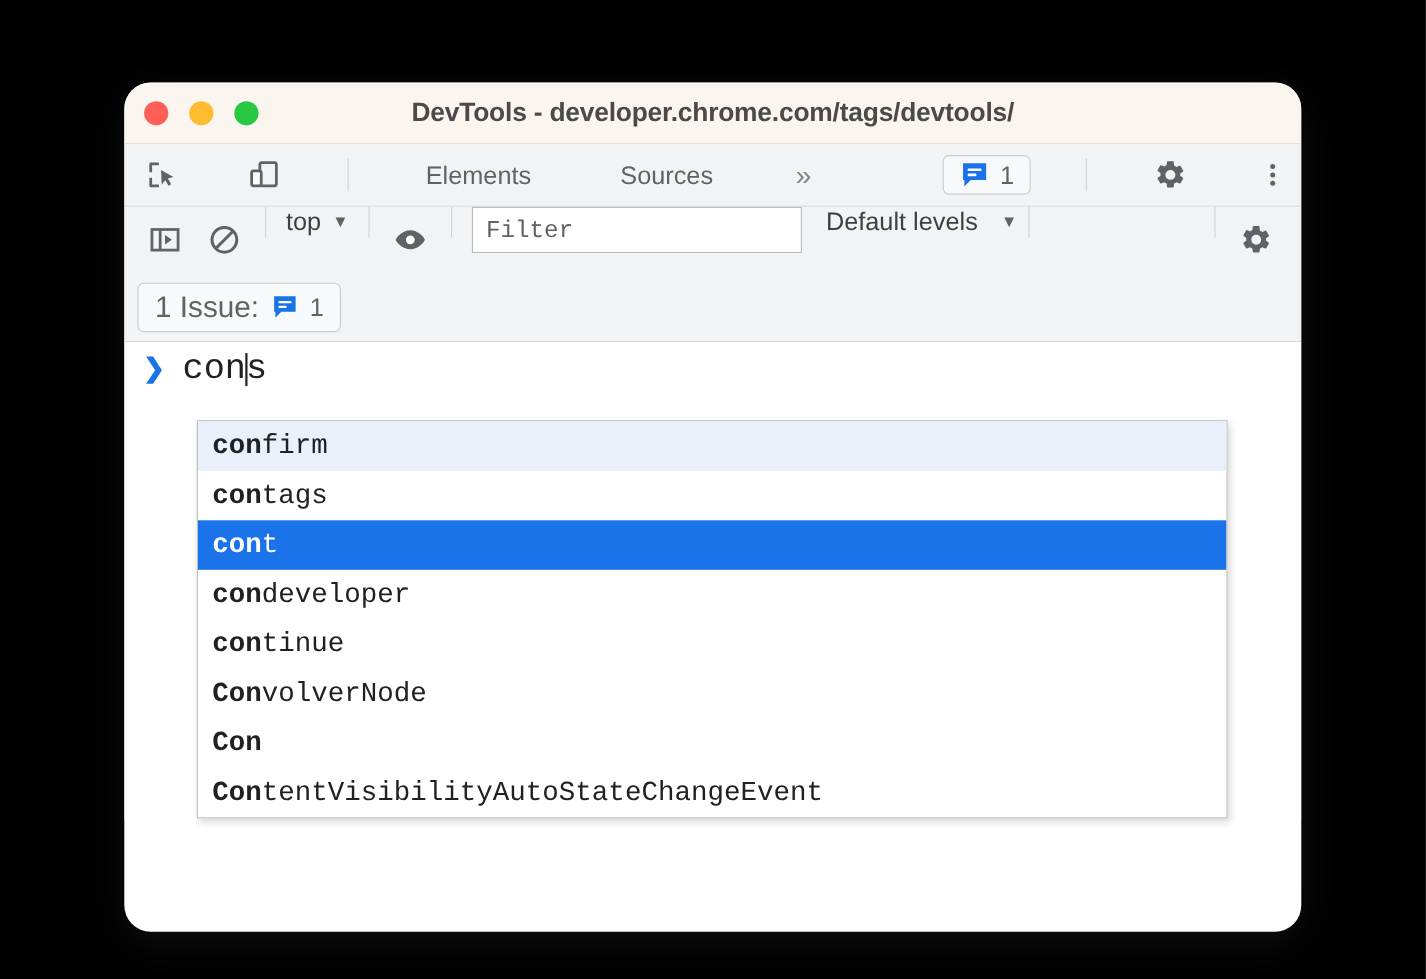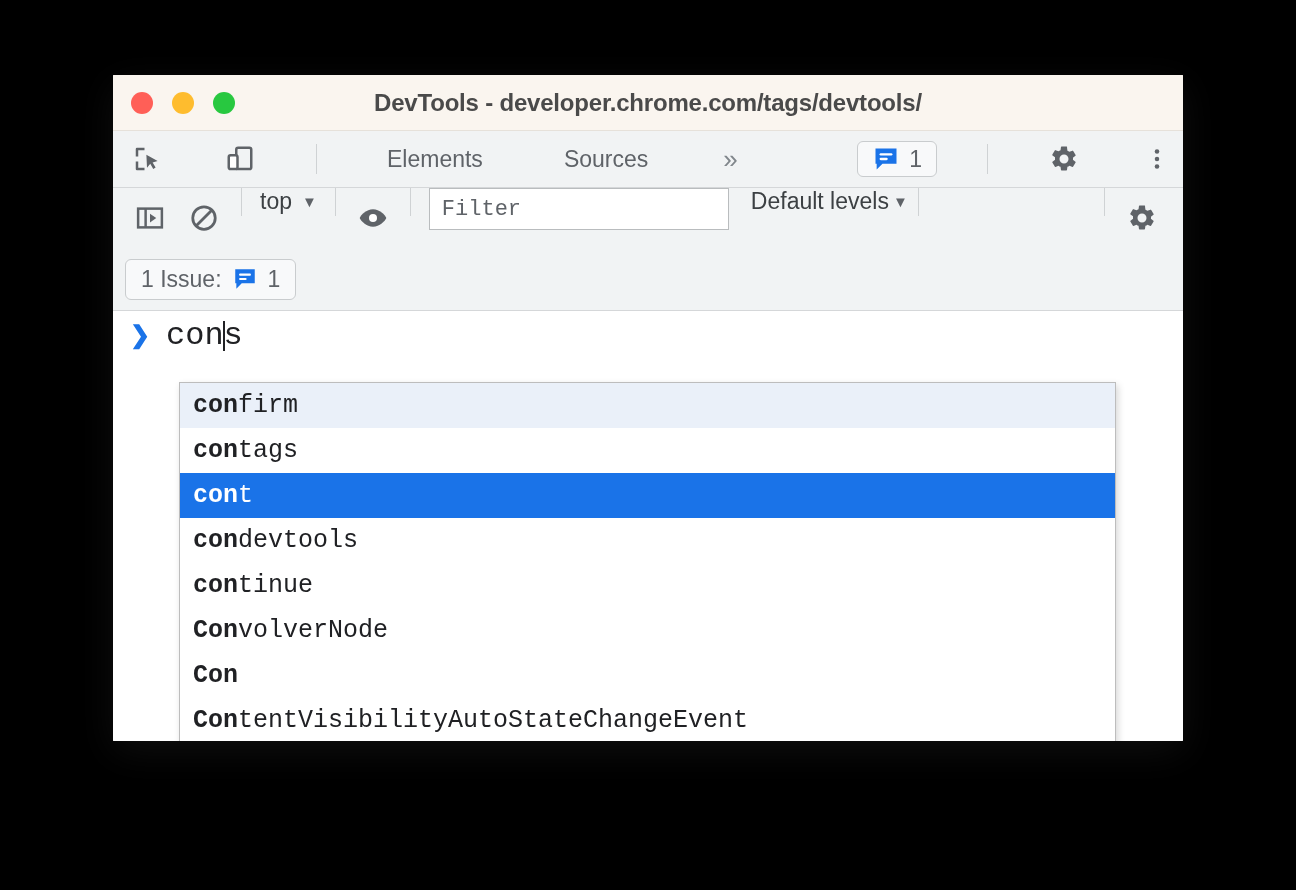--- a/index.html
+++ b/index.html
@@ -18,22 +18,22 @@
     height: 890px;
     background: #000000;
   }
 
   
   .window {
     position: absolute;
     left: 113px;
     top: 75px;
     width: 1070px;
-    height: 666px;
-    border-radius: 1px;
+    height: 772px;
+    border-radius: 24px;
     background: #ffffff;
     overflow: hidden;
     box-shadow: 0 10px 38px rgba(255,255,255,0.06);
   }
 
   
   .titlebar {
     position: relative;
     height: 55px;
     background: #faf5ef;
@@ -180,21 +180,21 @@
     padding: 0 12px;
     margin-left: 8px;
     box-sizing: border-box;
     outline: none;
     font-family: Liberation Mono, monospace;
   }
   .filter-input::placeholder { color: #5f6368; opacity: 1; }
   .levels {
     display: flex;
     align-items: center;
-    gap: 4px;
+    gap: 21px;
     font-size: 23px;
     color: #3c4043;
     margin-left: 22px;
     cursor: pointer;
   }
   .ct-spacer { flex: 1 1 auto; }
 
   
   .issues-bar {
     height: 62px;
@@ -208,21 +208,21 @@
     display: flex;
     align-items: center;
     gap: 10px;
     border: 1px solid #c9ccce;
     border-radius: 6px;
     background: #f8f9fa;
     padding: 6px 15px;
     cursor: pointer;
   }
   .issues-pill .label {
-    font-size: 23px;
+    font-size: 27px;
     color: #5f6368;
   }
   .issues-pill .num {
     font-size: 23px;
     color: #5f6368;
   }
 
   
   .console-body {
     position: relative;
@@ -452,21 +452,21 @@
       </div>
 
       <div class="autocomplete">
 
         <div class="ac-item hover"><span class="pfx">con</span><span>firm</span></div>
 
         <div class="ac-item"><span class="pfx">con</span><span>tags</span></div>
 
         <div class="ac-item selected"><span class="pfx">con</span><span>t</span></div>
 
-        <div class="ac-item"><span class="pfx">con</span><span>devtools</span></div>
+        <div class="ac-item"><span class="pfx">con</span><span>developer</span></div>
 
         <div class="ac-item"><span class="pfx">con</span><span>tinue</span></div>
 
         <div class="ac-item"><span class="pfx">Con</span><span>volverNode</span></div>
 
         <div class="ac-item"><span class="pfx">Con</span></div>
 
         <div class="ac-item"><span class="pfx">Con</span><span>tentVisibilityAutoStateChangeEvent</span></div>
 
       </div>

